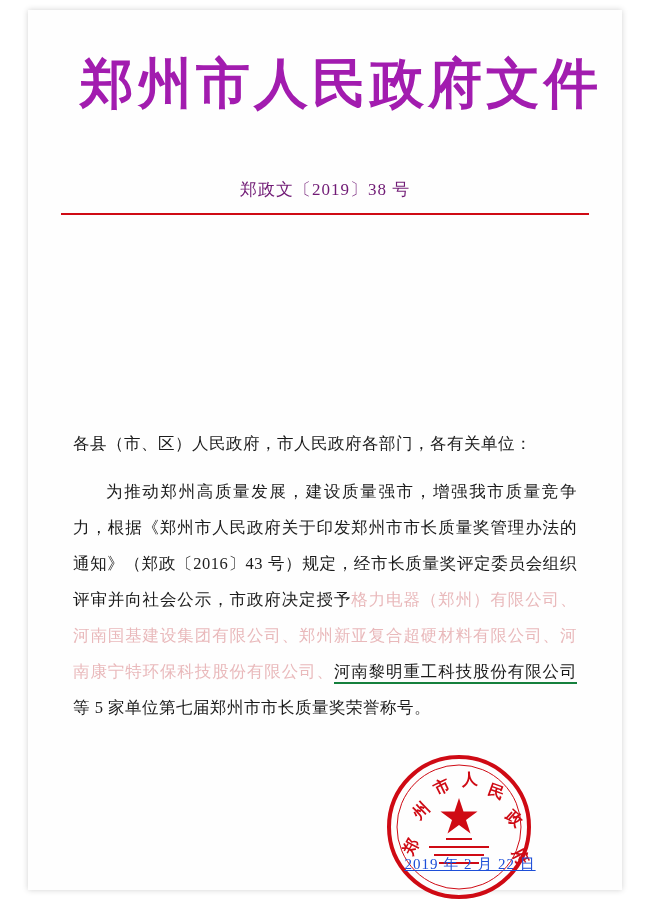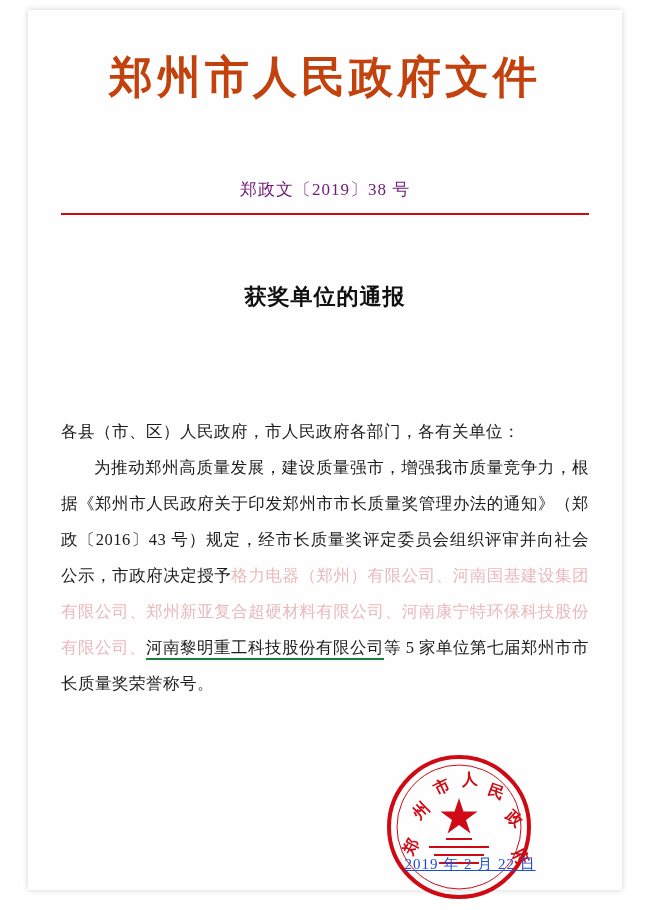--- a/index.html
+++ b/index.html
@@ -23,28 +23,28 @@
     position: absolute;
     left: 28px;
     top: 10px;
     width: 594px;
     height: 880px;
     background: #fefefe;
     box-shadow: 0 0 6px rgba(0,0,0,0.18);
   }
   .doc-title {
     position: absolute;
-    left: 0;
+    left: 16px;
     top: 42px;
     width: 594px;
     text-align: center;
-    color: #c2410c;
+    color: #a21caf;
     font-family: "Liberation Serif", serif;
     font-weight: bold;
-    font-size: 44px;
+    font-size: 54px;
     letter-spacing: 4px;
     line-height: 1.2;
     white-space: nowrap;
   }
   .doc-number {
     position: absolute;
     left: 0;
     top: 168px;
     width: 594px;
     text-align: center;
@@ -77,21 +77,21 @@
     left: 33px;
     top: 404px;
     width: 528px;
     font-size: 16.5px;
     line-height: 36px;
     color: #1b1b1b;
     text-align: justify;
     letter-spacing: 0.5px;
   }
   .para {
-    margin: 0;
+    margin: 12px;
   }
   .para.indent {
     text-indent: 2em;
   }
   .faded {
     color: #e9b9bb;
   }
   .underline-red {
     border-bottom: 2px solid #15803d;
     padding-bottom: 1px;
@@ -123,21 +123,20 @@
 <div class="page">
   <div class="sheet">
 
     <div class="doc-title">郑州市人民政府文件</div>
 
     <div class="doc-number">郑政文〔2019〕38 号</div>
 
     <div class="red-rule"></div>
 
     <div class="heading">
-      <div>获奖单位的通报</div>
     </div>
 
     <div class="body-block">
       <p class="para">各县（市、区）人民政府，市人民政府各部门，各有关单位：</p>
       <p class="para indent"><span>为推动郑州高质量发展，建设质量强市，增强我市质量竞争力，根据《郑州市人民政府关于印发郑州市市长质量奖管理办法的通知》（郑政〔2016〕43 号）规定，经市长质量奖评定委员会组织评审并向社会公示，市政府决定授予</span><span class="faded">格力电器（郑州）有限公司、河南国基建设集团有限公司、郑州新亚复合超硬材料有限公司、河南康宁特环保科技股份有限公司、</span><span class="underline-red">河南黎明重工科技股份有限公司</span><span>等 5 家单位第七届郑州市市长质量奖荣誉称号。</span></p>
     </div>
 
     <div class="seal">
       <svg width="150" height="150" viewBox="0 0 150 150" aria-hidden="true">
         <circle cx="75" cy="75" r="70" fill="none" stroke="#cf0a14" stroke-width="4"></circle>

